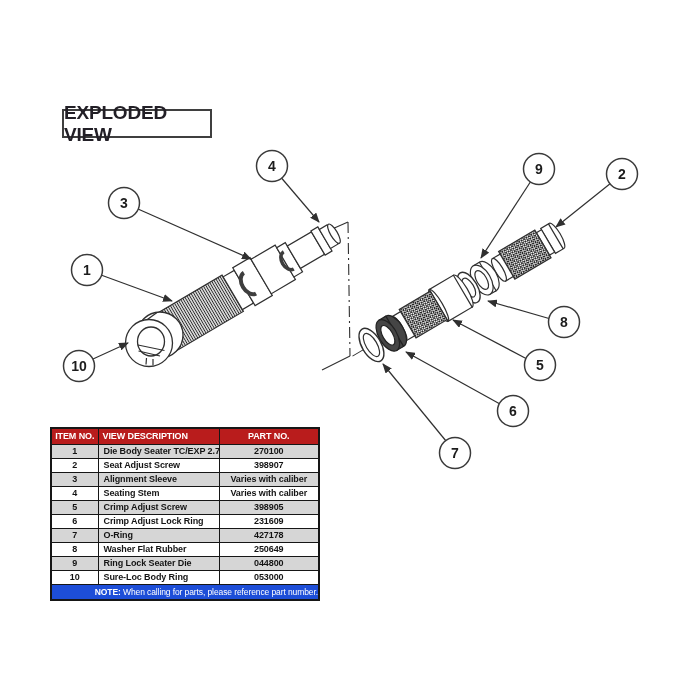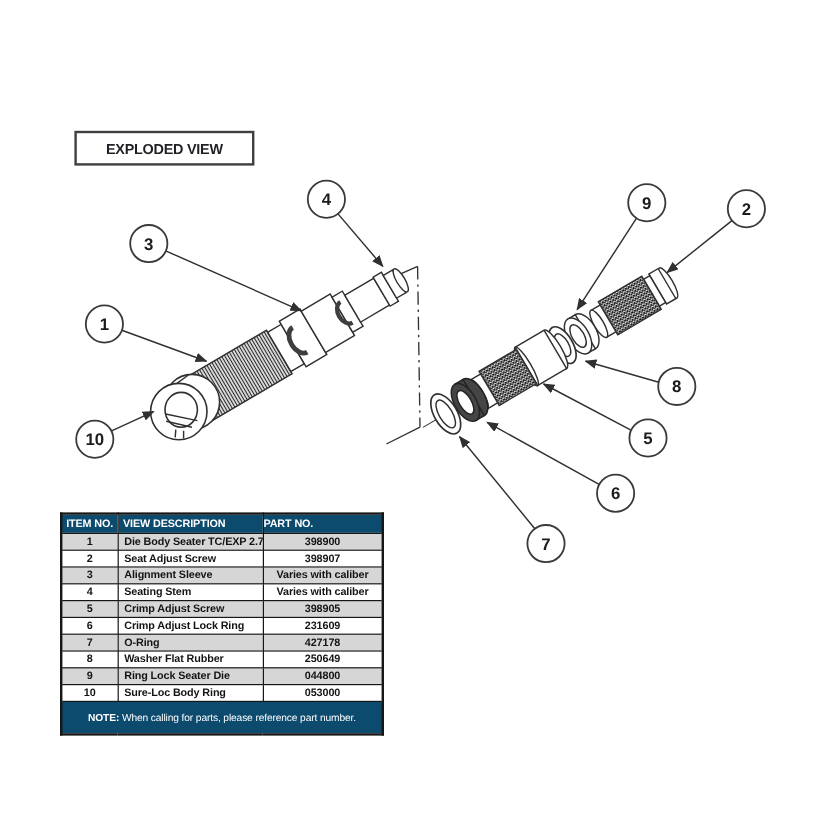--- a/index.html
+++ b/index.html
@@ -4,48 +4,48 @@
 <style>
   html,body{margin:0;padding:0;background:#ffffff;}
   body{font-family:"Liberation Sans", sans-serif;}
   .page{position:relative;width:700px;height:700px;background:#fff;overflow:hidden;}
 
   
   .title-box{
     position:absolute;left:62px;top:109px;width:150px;height:29px;
     border:2px solid #3f3f3f;box-sizing:border-box;
     display:flex;align-items:center;justify-content:center;
-    font-size:12px;font-weight:bold;letter-spacing:-0.2px;color:#221f26;
+    font-size:19px;font-weight:bold;letter-spacing:-0.2px;color:#221f26;
     transform-origin:left center;
   }
 
   
   .diagram-svg{position:absolute;left:0;top:0;}
 
   
   .parts-table{position:absolute;left:50px;top:427px;}
   table{border-collapse:collapse;table-layout:fixed;width:268px;
         font-family:"Liberation Sans", sans-serif;}
   th,td{border:1px solid #161616;box-sizing:border-box;overflow:hidden;white-space:nowrap;}
   thead th{
-    background:#0c4a6e;color:#ffffff;font-size:9px;font-weight:bold;
+    background:#b91c1c;color:#ffffff;font-size:9px;font-weight:bold;
     height:16px;padding:0 0 0 4px;text-align:left;letter-spacing:-0.1px;
   }
   thead th.c-item{text-align:center;padding:0;}
-  thead th.c-part{text-align:left;padding:0;}
+  thead th.c-part{text-align:center;padding:0;}
   tbody td{
     font-size:9px;font-weight:bold;color:#141414;height:14px;
     text-align:center;padding:0;letter-spacing:-0.1px;
   }
   tbody td.c-desc{text-align:left;padding-left:5px;}
   tbody tr:nth-child(odd) td{background:#d6d6d6;}
   tbody tr:nth-child(even) td{background:#ffffff;}
   tfoot td{
-    background:#0c4a6e;color:#ffffff;font-size:8.5px;font-weight:normal;
-    text-align:center;height:28px;padding:0;letter-spacing:-0.1px;
+    background:#1d4ed8;color:#ffffff;font-size:8.5px;font-weight:normal;
+    text-align:right;height:16px;padding:0;letter-spacing:-0.1px;
   }
   tfoot b{font-weight:bold;}
   table{border:2px solid #161616;}
 </style>
 </head>
 <body>
 
 <div class="page">
 
   <div class="title-box">
@@ -215,21 +215,21 @@
         <tr>
           <th class="c-item">ITEM NO.</th>
           <th>VIEW DESCRIPTION</th>
           <th class="c-part">PART NO.</th>
         </tr>
       </thead>
       <tbody>
         <tr>
           <td>1</td>
           <td class="c-desc">Die Body Seater TC/EXP 2.75</td>
-          <td>398900</td>
+          <td>270100</td>
         </tr>
         <tr>
           <td>2</td>
           <td class="c-desc">Seat Adjust Screw</td>
           <td>398907</td>
         </tr>
         <tr>
           <td>3</td>
           <td class="c-desc">Alignment Sleeve</td>
           <td>Varies with caliber</td>

